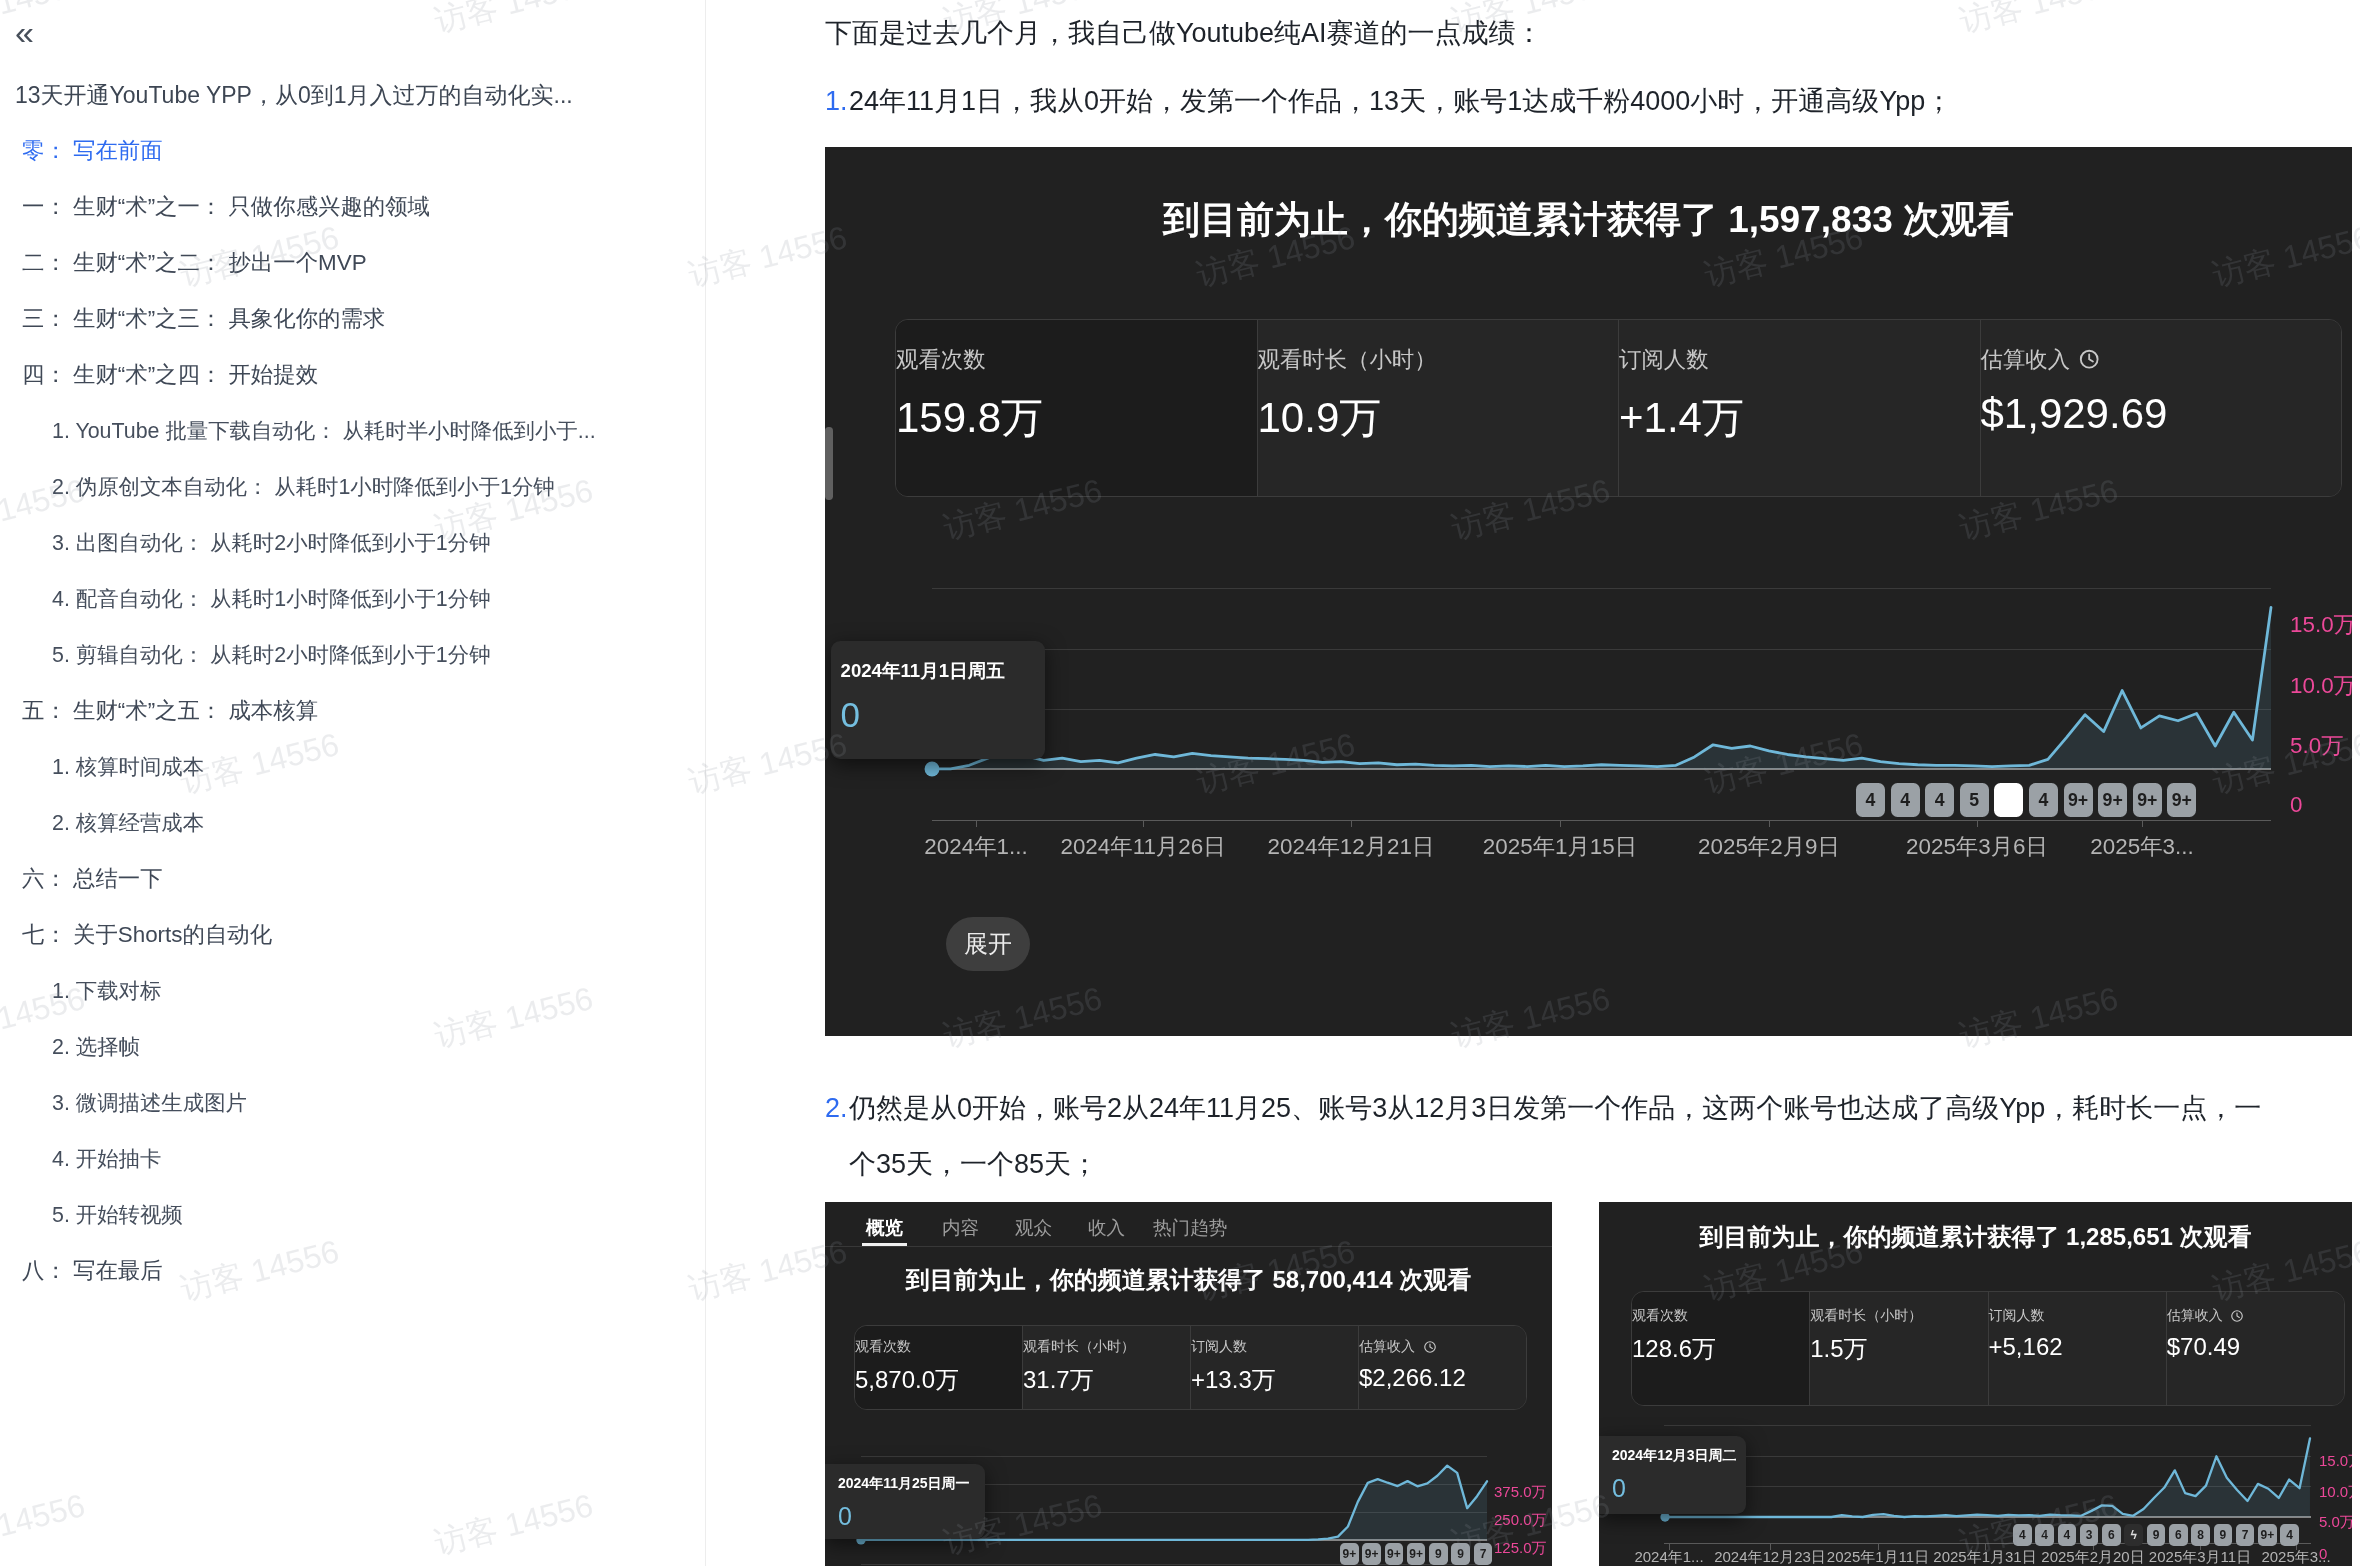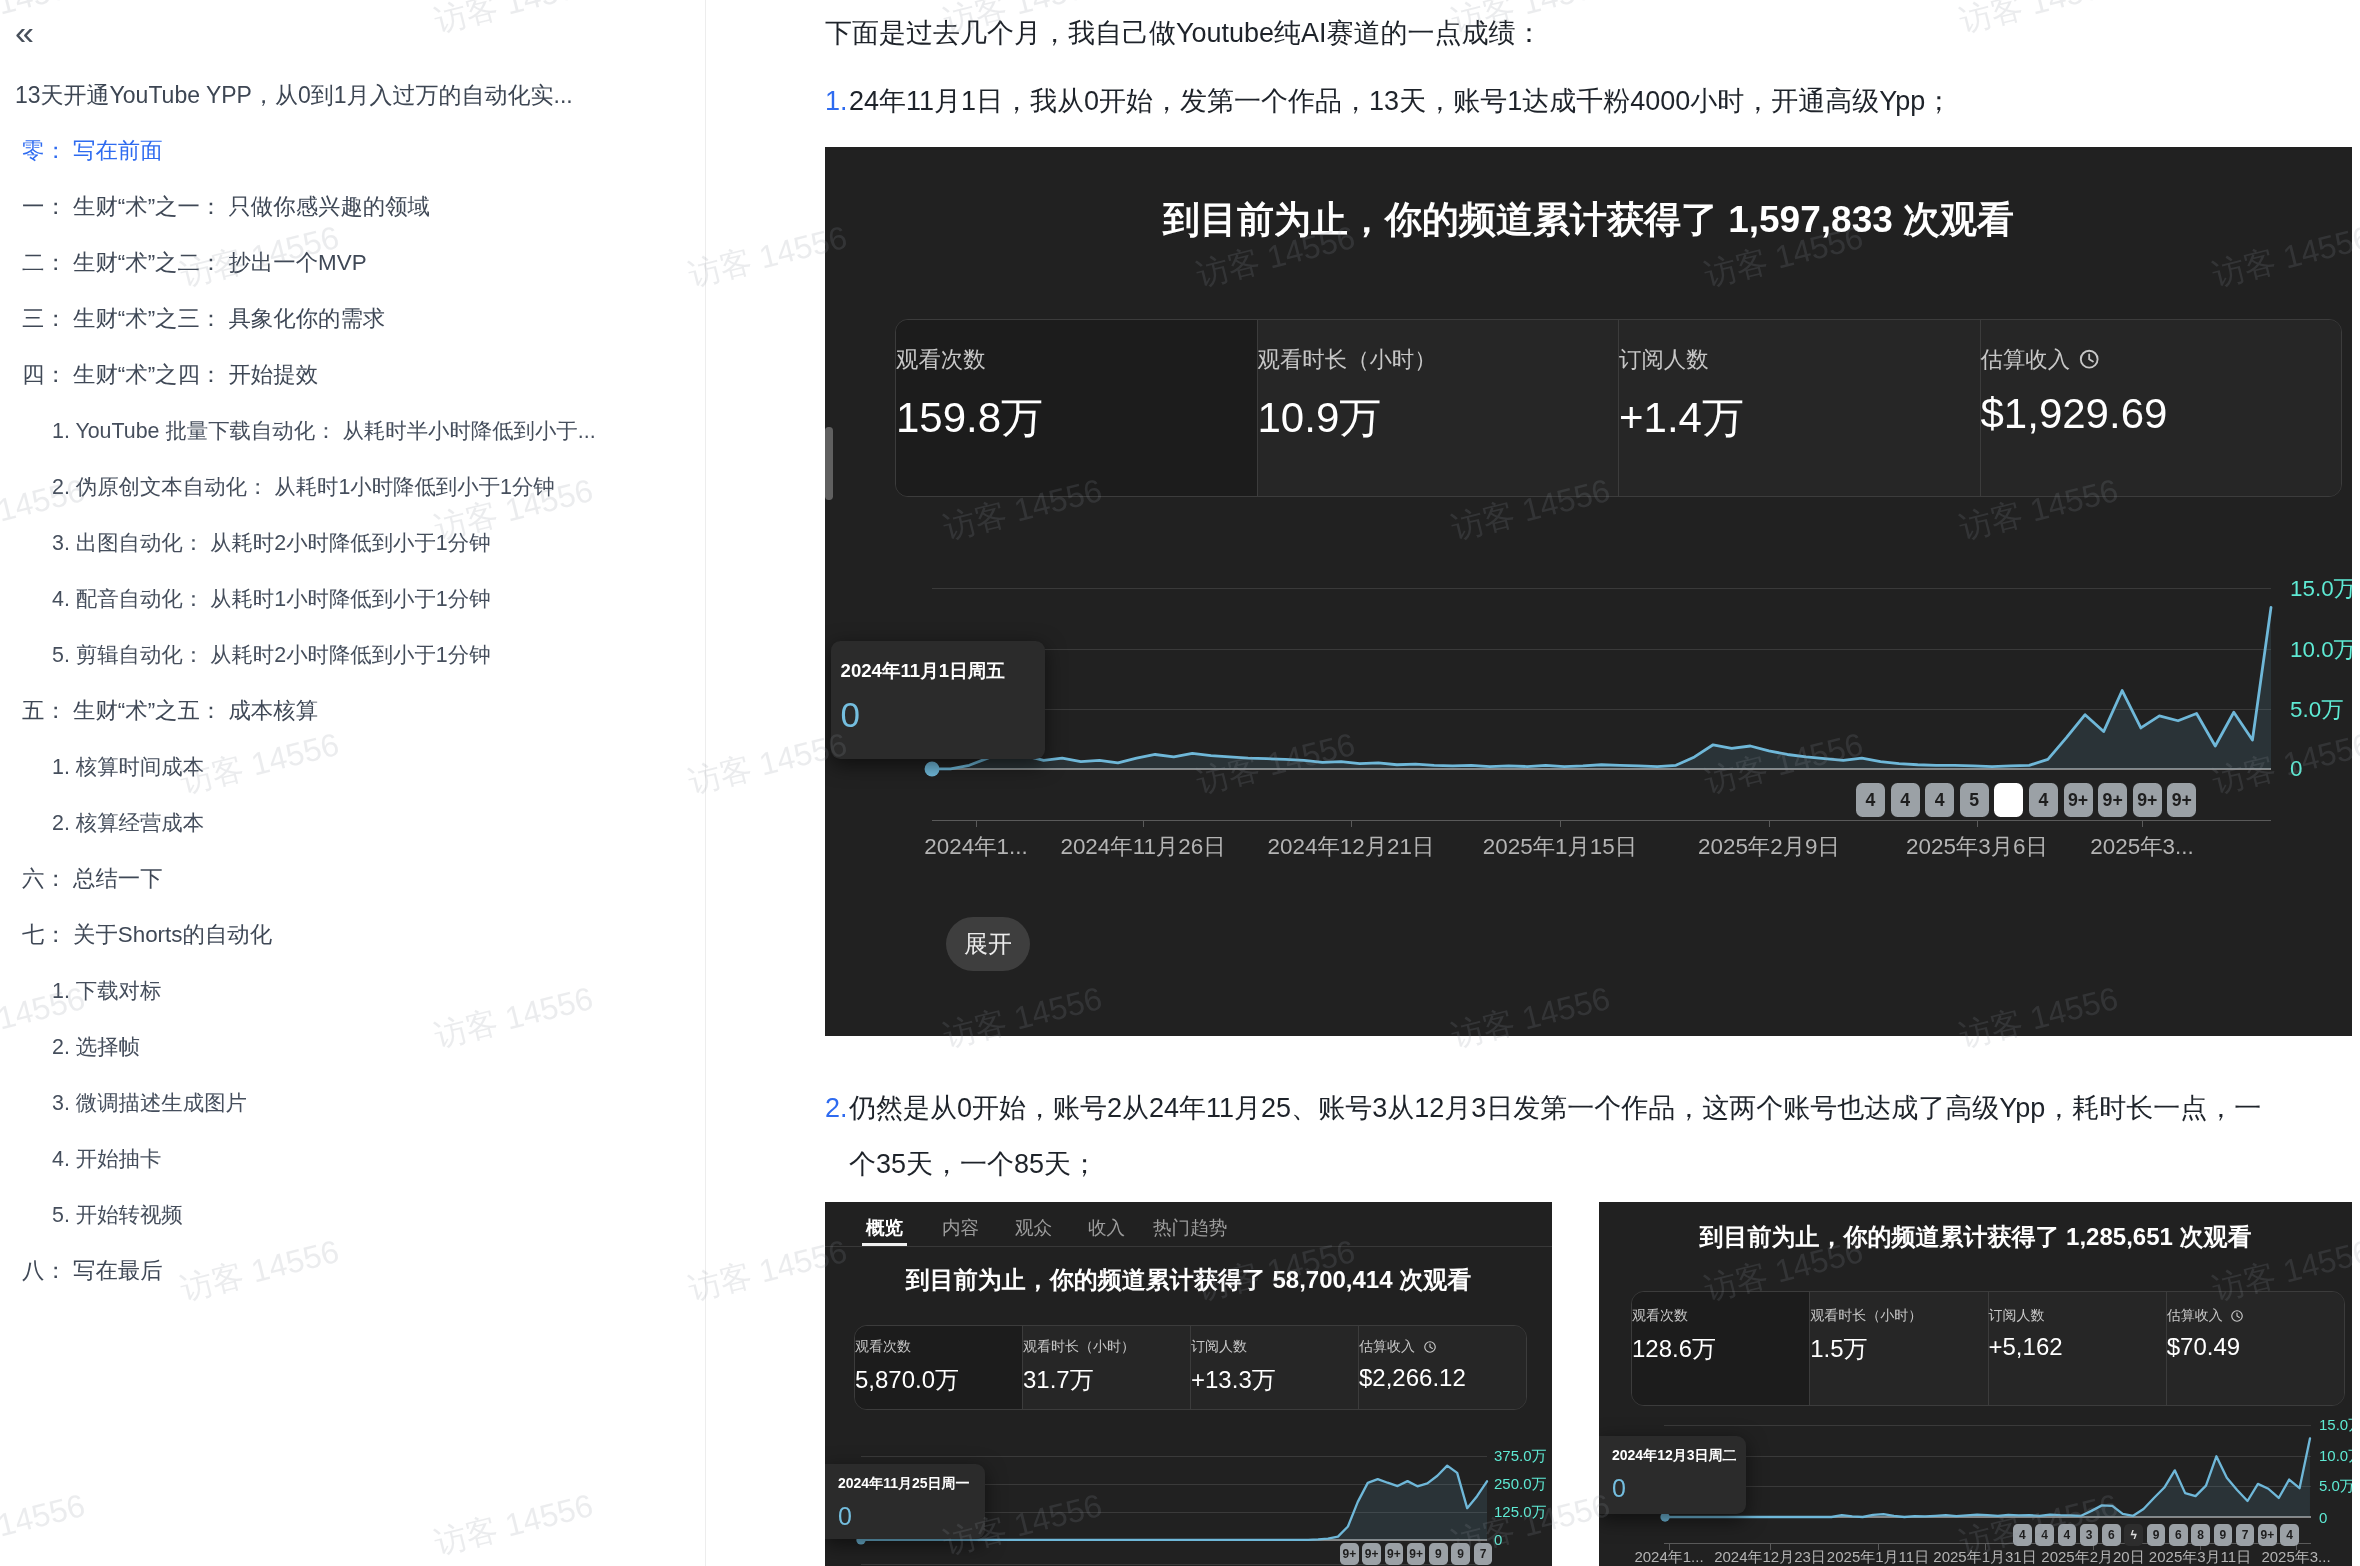--- a/index.html
+++ b/index.html
@@ -47,21 +47,21 @@
   #p2-stats .stat-value,#p3-stats .stat-value{font-size:24px;}
   .clock{display:inline-block;}
   #p1-stats .clock{width:22.4px;height:22.4px;}
   #p2-stats .clock,#p3-stats .clock{width:14px;height:14px;}
   .grid{position:absolute;height:0.9px;background:#3a3a3a;}
   .grid.zero{background:#858585;height:1.9px;}
   svg.chart{position:absolute;overflow:visible;}
   #chart1{left:107px;top:441px;}
   #chart2{left:36px;top:254px;}
   #chart3{left:65px;top:223px;}
-  .ylab{position:absolute;transform:translateY(-50%);color:#5eead4;white-space:nowrap;}
+  .ylab{position:absolute;transform:translateY(-50%);color:#ec4899;white-space:nowrap;margin-top:36px;}
   #panel1 .ylab{left:1465px;font-size:22.4px;}
   #panel2 .ylab{left:669px;font-size:15px;}
   #panel3 .ylab{left:720px;font-size:15px;}
   .xlab{position:absolute;transform:translateX(-50%);color:#b4b4b4;white-space:nowrap;}
   #panel1 .xlab{top:684px;font-size:22.4px;}
   #panel3 .xlab{top:346px;font-size:15px;}
   .axis{position:absolute;height:0.9px;background:#5a5a5a;}
   #p1-axis{left:107px;top:673px;width:1339px;}
   #p3-axis{left:65px;top:341px;width:647px;}
   #p2-bottom{position:absolute;left:36px;top:362px;width:626px;height:0.9px;background:#3a3a3a;}

